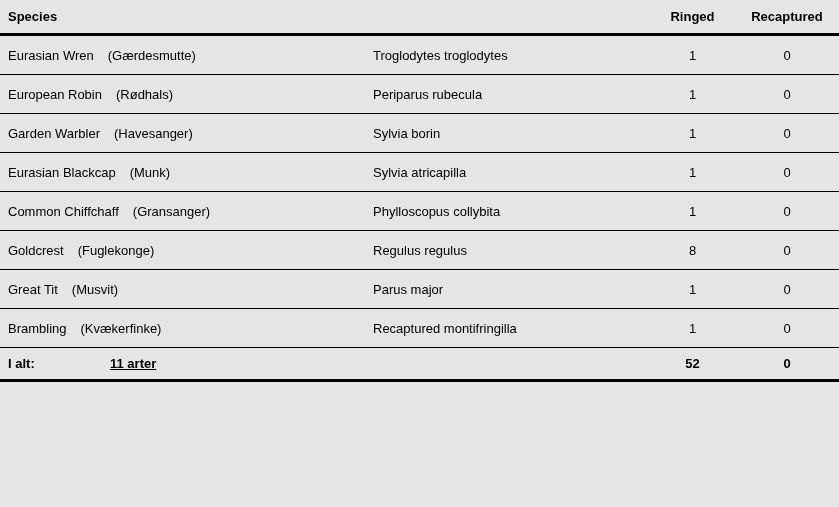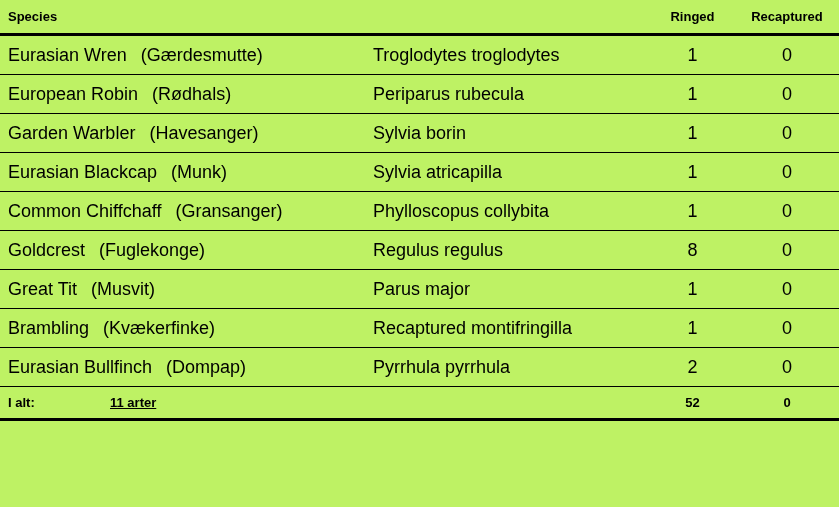--- a/index.html
+++ b/index.html
@@ -6,21 +6,21 @@
     margin: 0;
     padding: 0;
     background: #ffffff;
     font-family: "Liberation Sans", "DejaVu Sans", sans-serif;
     color: #000000;
   }
   .report {
     width: 839px;
     height: 507px;
     box-sizing: border-box;
-    background: #bef264;
+    background: #e5e5e5;
     overflow: hidden;
   }
   table.species-table {
     width: 839px;
     border-collapse: collapse;
     table-layout: fixed;
     font-size: 13px;
     color: #000000;
   }
   col.c-species    { width: 365px; }
@@ -42,21 +42,21 @@
     text-align: left;
     padding-left: 8px;
   }
 
   tbody td {
     height: 38px;
     padding: 0;
     vertical-align: middle;
     border-bottom: 1px solid #000000;
     white-space: nowrap;
-    font-size: 18px;
+    font-size: 13px;
   }
   td.cell-species {
     text-align: left;
     padding-left: 8px;
   }
   td.cell-scientific {
     text-align: left;
     padding-left: 8px;
     margin-left: 20px;
   }
@@ -159,28 +159,20 @@
     <td class="cell-num"><span>0</span></td>
   </tr>
         <tr>
     <td class="cell-species">
       <span>Brambling</span><span class="danish-name">(Kvækerfinke)</span>
     </td>
     <td class="cell-scientific"><span>Recaptured montifringilla</span></td>
     <td class="cell-num"><span>1</span></td>
     <td class="cell-num"><span>0</span></td>
   </tr>
-        <tr>
-    <td class="cell-species">
-      <span>Eurasian Bullfinch</span><span class="danish-name">(Dompap)</span>
-    </td>
-    <td class="cell-scientific"><span>Pyrrhula pyrrhula</span></td>
-    <td class="cell-num"><span>2</span></td>
-    <td class="cell-num"><span>0</span></td>
-  </tr>
       </tbody>
     <tfoot>
       <tr>
         <td class="cell-species">
           <span class="total-label">I alt:</span><span>11 arter</span>
         </td>
         <td class="cell-scientific"></td>
         <td class="cell-num">52</td>
         <td class="cell-num">0</td>
       </tr>

